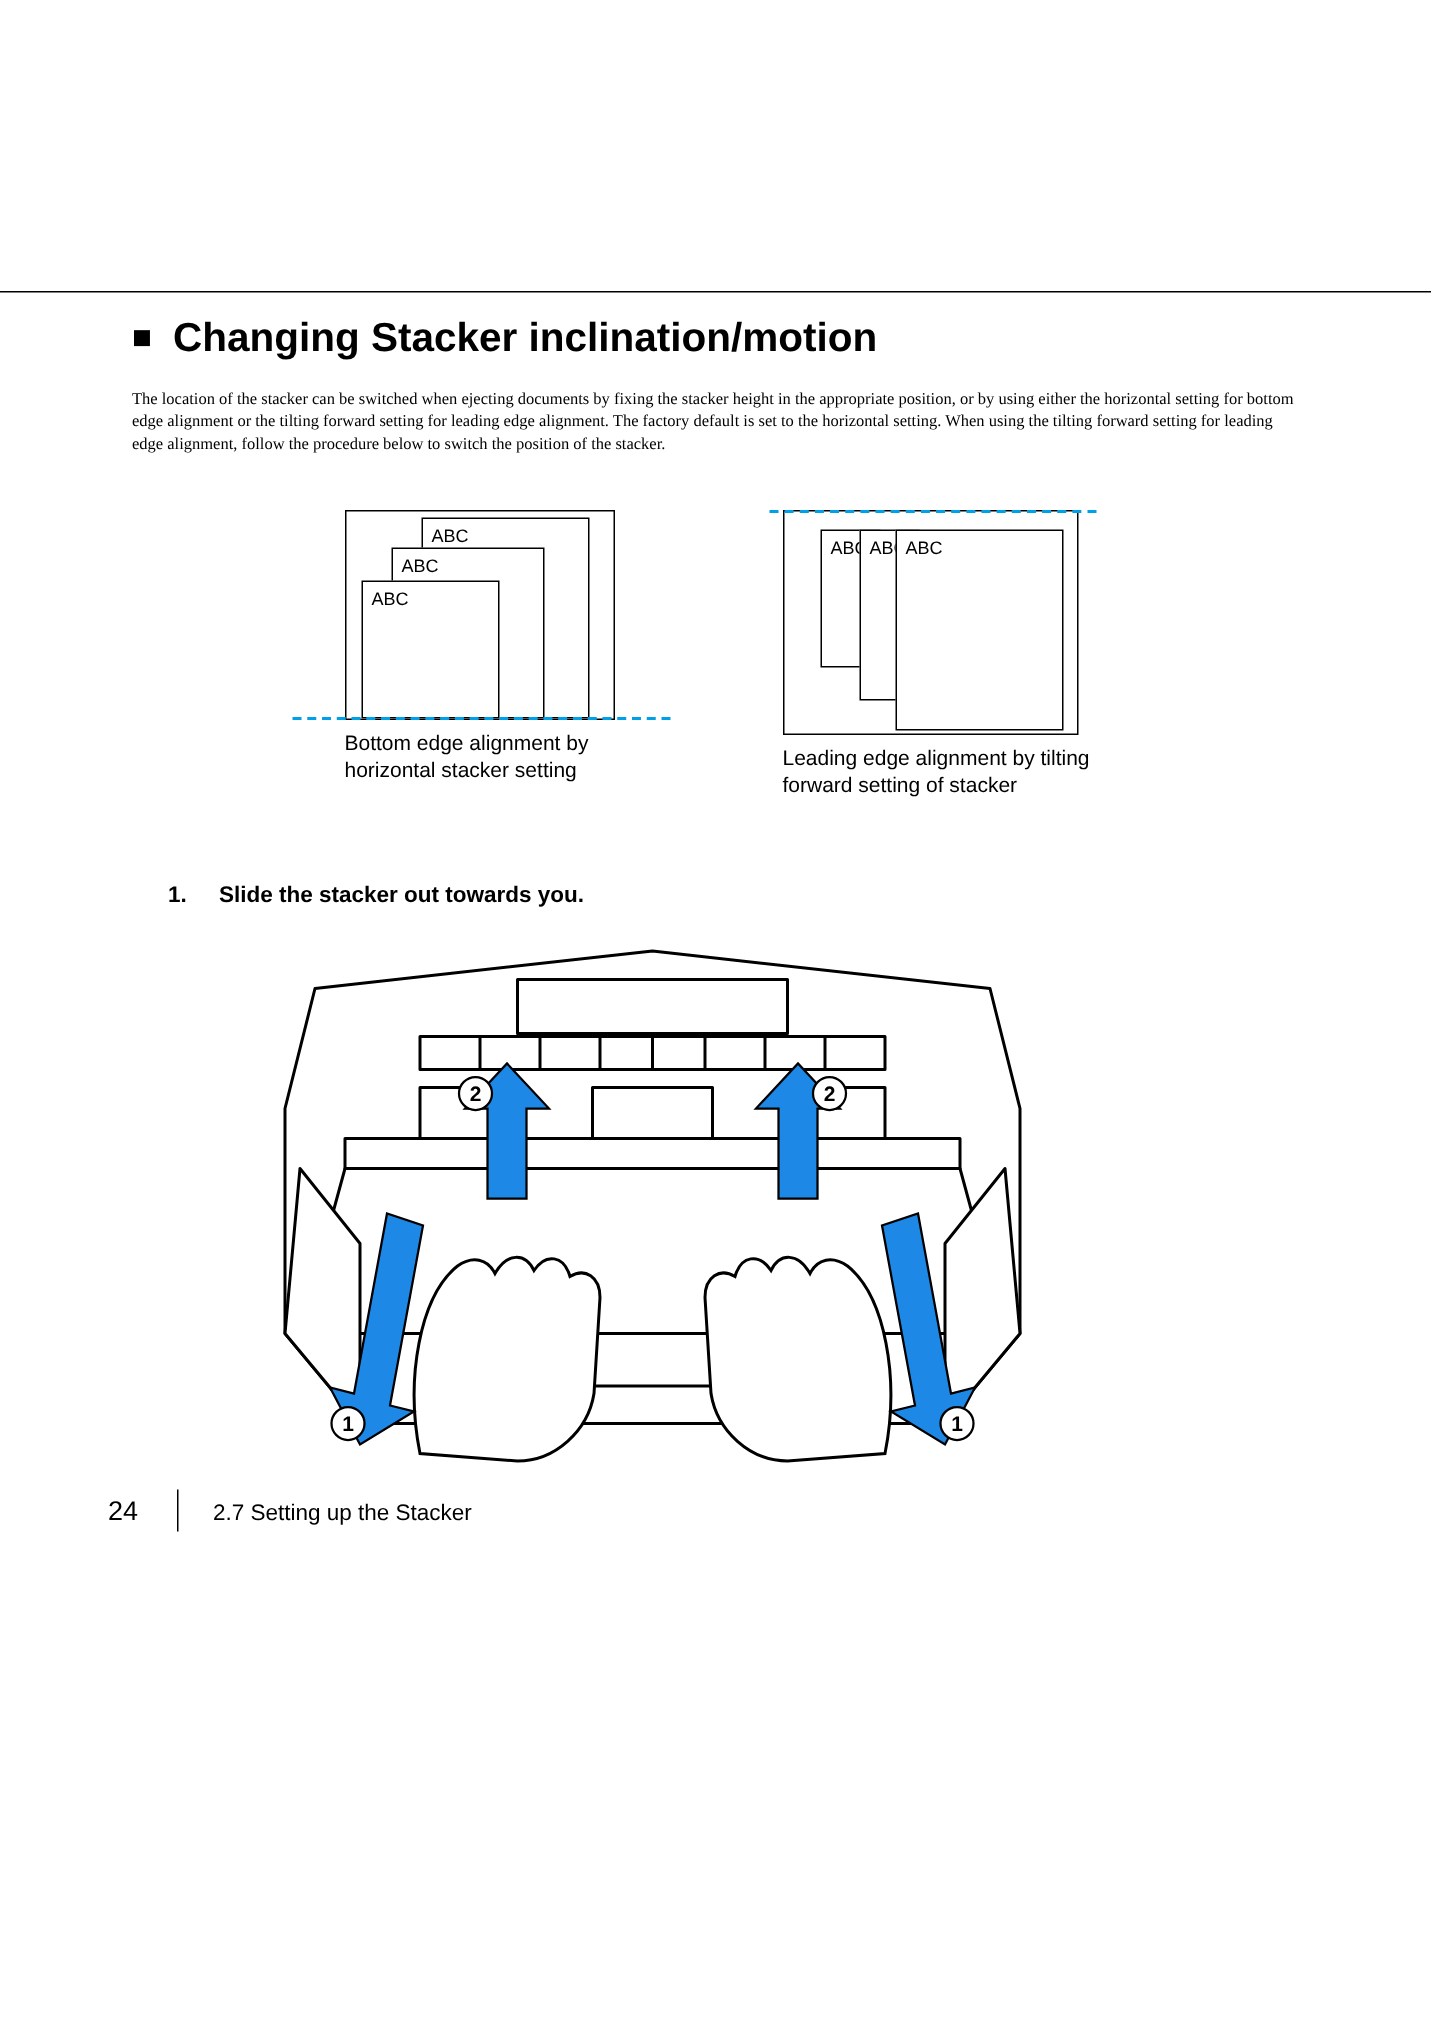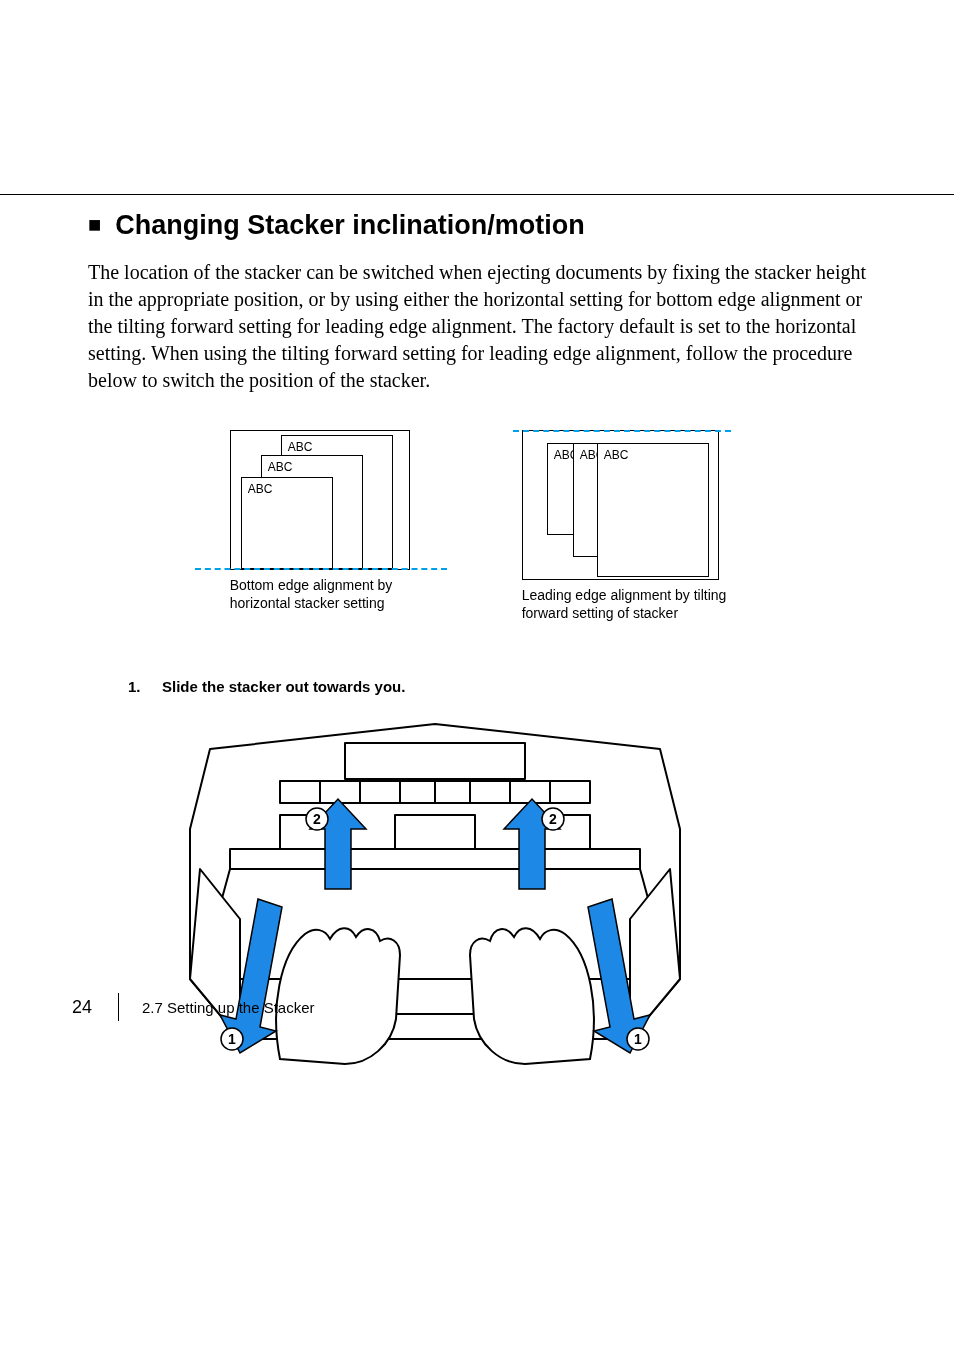--- a/index.html
+++ b/index.html
@@ -1,21 +1,21 @@
 <!DOCTYPE html>
 <html><head>
 <meta charset="utf-8">
 <style>
   html,body{margin:0;padding:0;background:#fff;}
   .page{width:954px;height:1075px;position:relative;font-family:"Times New Roman",serif;color:#000;}
   .hr-top{position:absolute;left:0;right:0;top:194px;border-top:1px solid #000;}
   .content{position:absolute;left:88px;top:204px;width:780px;}
   .h2{font-family:Helvetica,Arial,sans-serif;font-weight:bold;font-size:27px;margin:6px 0 18px 0;}
   .h2 .bullet{font-size:22px;display:inline-block;vertical-align:2px;margin-right:14px;}
-  .p-intro{font-size:20px;line-height:1.35;margin:0 0 36px 0;}
+  .p-intro{font-size:11px;line-height:1.35;margin:0 0 36px 0;}
   .figs{display:flex;justify-content:center;gap:112px;margin-bottom:56px;font-family:Helvetica,Arial,sans-serif;}
   .fig{font-size:14px;}
   .fig .caption{margin-top:6px;line-height:1.3;}
 
   
   .figA .box{position:relative;width:178px;height:138px;border:1.5px solid #000;}
   .figA .dash{position:absolute;left:-36px;width:252px;bottom:-1px;border-top:2px dashed #00a0e9;}
   .sheetA{position:absolute;border:1px solid #000;background:#fff;font-size:12px;padding:4px 6px 0 6px;}
   .sA1{left:10px;top:46px;width:78px;height:86px;}
   .sA2{left:30px;top:24px;width:88px;height:108px;}
@@ -23,21 +23,21 @@
 
   
   .figB .box{position:relative;width:195px;height:148px;border:1.5px solid #000;}
   .figB .dash{position:absolute;left:-10px;width:218px;top:-1px;border-top:2px dashed #00a0e9;}
   .sheetB{position:absolute;border:1px solid #000;background:#fff;font-size:12px;padding:4px 6px 0 6px;overflow:hidden;}
   .sB1{left:24px;top:12px;width:26px;height:86px;}
   .sB2{left:50px;top:12px;width:26px;height:108px;}
   .sB3{left:74px;top:12px;width:98px;height:128px;}
 
   .h3{font-family:Helvetica,Arial,sans-serif;font-weight:bold;font-size:18px;margin:0 0 28px 0;}
-  .steps{margin-left:40px;}
+  .steps{margin-left:24px;}
   .step{font-family:Helvetica,Arial,sans-serif;font-weight:bold;font-size:15px;margin:0 0 24px 0;}
   .step .num{display:inline-block;width:34px;}
 
   .scanner-wrap{margin-left:82px;margin-bottom:10px;}
   .result{margin-left:82px;font-size:16px;}
   .result .arrow{font-family:Helvetica,Arial,sans-serif;margin-right:2px;}
 
   .footer{position:absolute;left:72px;bottom:54px;font-family:Helvetica,Arial,sans-serif;}
   .footer .pn{font-size:18px;display:inline-block;}
   .footer .sep{display:inline-block;border-left:1px solid #000;height:28px;vertical-align:-8px;margin:0 18px 0 22px;}

